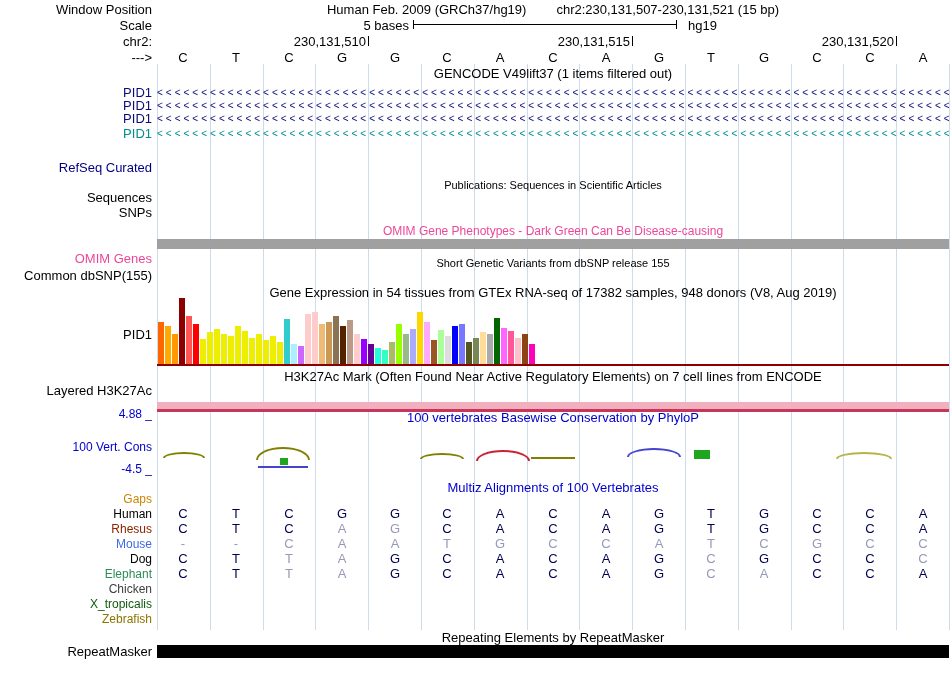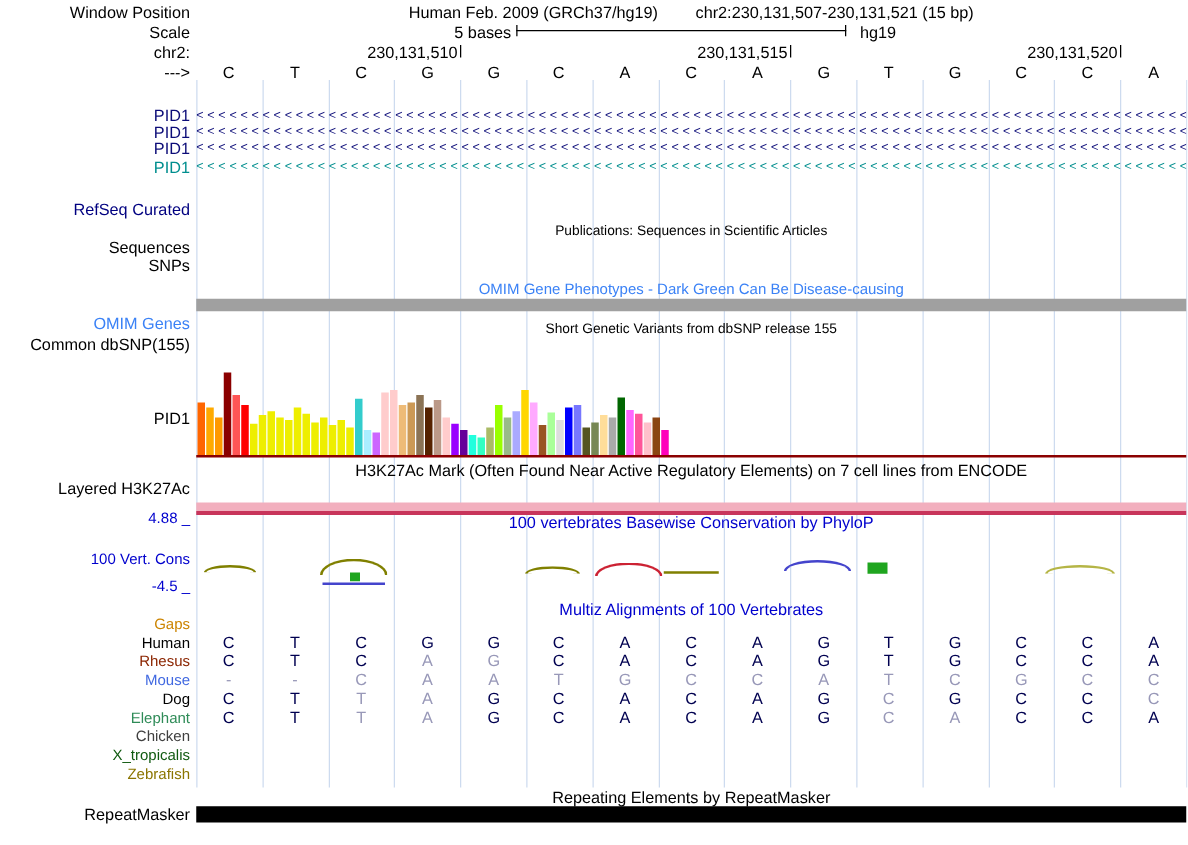--- a/index.html
+++ b/index.html
@@ -3,21 +3,21 @@
 <meta charset="utf-8">
 <style>
   html,body{margin:0;padding:0;background:#fff;}
   #page{position:relative;width:950px;height:676px;background:#fff;
         font-family:"Liberation Sans",sans-serif;color:#000;overflow:hidden;}
   .lbl{position:absolute;left:0;width:152px;text-align:right;font-size:13px;line-height:14px;white-space:nowrap;}
   .ctitle{position:absolute;left:157px;width:792px;text-align:center;font-size:13px;line-height:14px;white-space:nowrap;}
   .small{font-size:11px;}
   .mid{font-size:12px;}
   .blue{color:#0000CD;}
-  .green{color:#3b82f6;}
+  .green{color:#ec4899;}
   .navy{color:#000080;}
   .gridline{position:absolute;top:64px;height:566px;width:1px;background:rgba(130,165,215,0.40);}
   .ruler-tick{position:absolute;top:36px;width:1px;height:10px;background:#000;}
   .ruler-label{position:absolute;top:35px;width:100px;text-align:right;font-size:13px;line-height:14px;white-space:nowrap;}
   .base{position:absolute;width:28px;text-align:center;font-size:13px;line-height:14px;}
   .arrowline{position:absolute;left:157px;width:792px;height:13px;overflow:hidden;white-space:nowrap;
              font-size:10px;line-height:13px;letter-spacing:3px;}
   .gtex-bar{position:absolute;width:6px;}
   .cons-arc{position:absolute;border:2px solid;border-bottom:none;
             border-radius:50% 50% 0 0 / 100% 100% 0 0;box-sizing:border-box;background:transparent;}
@@ -84,20 +84,21 @@
       <div class="base" style="left: 539px; top: 51px;">C</div>
       <div class="base" style="left: 592px; top: 51px;">A</div>
       <div class="base" style="left: 645px; top: 51px;">G</div>
       <div class="base" style="left: 697px; top: 51px;">T</div>
       <div class="base" style="left: 750px; top: 51px;">G</div>
       <div class="base" style="left: 803px; top: 51px;">C</div>
       <div class="base" style="left: 856px; top: 51px;">C</div>
       <div class="base" style="left: 909px; top: 51px;">A</div>
     </div>
 
+  <div class="ctitle" style="top:67px">GENCODE V49lift37 (1 items filtered out)</div>
   <div id="gencode">
       <div class="lbl" style="top: 86px; color: rgb(12, 12, 120);">PID1</div>
       <div class="arrowline" style="top: 86px; color: rgb(12, 12, 120);">&lt;&lt;&lt;&lt;&lt;&lt;&lt;&lt;&lt;&lt;&lt;&lt;&lt;&lt;&lt;&lt;&lt;&lt;&lt;&lt;&lt;&lt;&lt;&lt;&lt;&lt;&lt;&lt;&lt;&lt;&lt;&lt;&lt;&lt;&lt;&lt;&lt;&lt;&lt;&lt;&lt;&lt;&lt;&lt;&lt;&lt;&lt;&lt;&lt;&lt;&lt;&lt;&lt;&lt;&lt;&lt;&lt;&lt;&lt;&lt;&lt;&lt;&lt;&lt;&lt;&lt;&lt;&lt;&lt;&lt;&lt;&lt;&lt;&lt;&lt;&lt;&lt;&lt;&lt;&lt;&lt;&lt;&lt;&lt;&lt;&lt;&lt;&lt;&lt;&lt;&lt;&lt;&lt;&lt;&lt;&lt;&lt;&lt;&lt;&lt;&lt;&lt;&lt;&lt;&lt;&lt;&lt;&lt;&lt;&lt;&lt;&lt;&lt;&lt;&lt;&lt;&lt;&lt;&lt;&lt;&lt;&lt;&lt;&lt;&lt;&lt;&lt;&lt;&lt;&lt;&lt;&lt;&lt;&lt;&lt;&lt;&lt;&lt;&lt;&lt;&lt;&lt;&lt;&lt;&lt;&lt;&lt;&lt;&lt;&lt;&lt;&lt;&lt;&lt;&lt;&lt;&lt;&lt;&lt;&lt;</div>
       <div class="lbl" style="top: 99px; color: rgb(12, 12, 120);">PID1</div>
       <div class="arrowline" style="top: 99px; color: rgb(12, 12, 120);">&lt;&lt;&lt;&lt;&lt;&lt;&lt;&lt;&lt;&lt;&lt;&lt;&lt;&lt;&lt;&lt;&lt;&lt;&lt;&lt;&lt;&lt;&lt;&lt;&lt;&lt;&lt;&lt;&lt;&lt;&lt;&lt;&lt;&lt;&lt;&lt;&lt;&lt;&lt;&lt;&lt;&lt;&lt;&lt;&lt;&lt;&lt;&lt;&lt;&lt;&lt;&lt;&lt;&lt;&lt;&lt;&lt;&lt;&lt;&lt;&lt;&lt;&lt;&lt;&lt;&lt;&lt;&lt;&lt;&lt;&lt;&lt;&lt;&lt;&lt;&lt;&lt;&lt;&lt;&lt;&lt;&lt;&lt;&lt;&lt;&lt;&lt;&lt;&lt;&lt;&lt;&lt;&lt;&lt;&lt;&lt;&lt;&lt;&lt;&lt;&lt;&lt;&lt;&lt;&lt;&lt;&lt;&lt;&lt;&lt;&lt;&lt;&lt;&lt;&lt;&lt;&lt;&lt;&lt;&lt;&lt;&lt;&lt;&lt;&lt;&lt;&lt;&lt;&lt;&lt;&lt;&lt;&lt;&lt;&lt;&lt;&lt;&lt;&lt;&lt;&lt;&lt;&lt;&lt;&lt;&lt;&lt;&lt;&lt;&lt;&lt;&lt;&lt;&lt;&lt;&lt;&lt;&lt;&lt;&lt;</div>
       <div class="lbl" style="top: 112px; color: rgb(12, 12, 120);">PID1</div>
       <div class="arrowline" style="top: 112px; color: rgb(12, 12, 120);">&lt;&lt;&lt;&lt;&lt;&lt;&lt;&lt;&lt;&lt;&lt;&lt;&lt;&lt;&lt;&lt;&lt;&lt;&lt;&lt;&lt;&lt;&lt;&lt;&lt;&lt;&lt;&lt;&lt;&lt;&lt;&lt;&lt;&lt;&lt;&lt;&lt;&lt;&lt;&lt;&lt;&lt;&lt;&lt;&lt;&lt;&lt;&lt;&lt;&lt;&lt;&lt;&lt;&lt;&lt;&lt;&lt;&lt;&lt;&lt;&lt;&lt;&lt;&lt;&lt;&lt;&lt;&lt;&lt;&lt;&lt;&lt;&lt;&lt;&lt;&lt;&lt;&lt;&lt;&lt;&lt;&lt;&lt;&lt;&lt;&lt;&lt;&lt;&lt;&lt;&lt;&lt;&lt;&lt;&lt;&lt;&lt;&lt;&lt;&lt;&lt;&lt;&lt;&lt;&lt;&lt;&lt;&lt;&lt;&lt;&lt;&lt;&lt;&lt;&lt;&lt;&lt;&lt;&lt;&lt;&lt;&lt;&lt;&lt;&lt;&lt;&lt;&lt;&lt;&lt;&lt;&lt;&lt;&lt;&lt;&lt;&lt;&lt;&lt;&lt;&lt;&lt;&lt;&lt;&lt;&lt;&lt;&lt;&lt;&lt;&lt;&lt;&lt;&lt;&lt;&lt;&lt;&lt;&lt;&lt;</div>
       <div class="lbl" style="top: 127px; color: rgb(0, 142, 142);">PID1</div>
       <div class="arrowline" style="top: 127px; color: rgb(0, 142, 142);">&lt;&lt;&lt;&lt;&lt;&lt;&lt;&lt;&lt;&lt;&lt;&lt;&lt;&lt;&lt;&lt;&lt;&lt;&lt;&lt;&lt;&lt;&lt;&lt;&lt;&lt;&lt;&lt;&lt;&lt;&lt;&lt;&lt;&lt;&lt;&lt;&lt;&lt;&lt;&lt;&lt;&lt;&lt;&lt;&lt;&lt;&lt;&lt;&lt;&lt;&lt;&lt;&lt;&lt;&lt;&lt;&lt;&lt;&lt;&lt;&lt;&lt;&lt;&lt;&lt;&lt;&lt;&lt;&lt;&lt;&lt;&lt;&lt;&lt;&lt;&lt;&lt;&lt;&lt;&lt;&lt;&lt;&lt;&lt;&lt;&lt;&lt;&lt;&lt;&lt;&lt;&lt;&lt;&lt;&lt;&lt;&lt;&lt;&lt;&lt;&lt;&lt;&lt;&lt;&lt;&lt;&lt;&lt;&lt;&lt;&lt;&lt;&lt;&lt;&lt;&lt;&lt;&lt;&lt;&lt;&lt;&lt;&lt;&lt;&lt;&lt;&lt;&lt;&lt;&lt;&lt;&lt;&lt;&lt;&lt;&lt;&lt;&lt;&lt;&lt;&lt;&lt;&lt;&lt;&lt;&lt;&lt;&lt;&lt;&lt;&lt;&lt;&lt;&lt;&lt;&lt;&lt;&lt;&lt;&lt;</div>
     </div>
@@ -108,20 +109,21 @@
   <div class="lbl" style="top:191px">Sequences</div>
   <div class="lbl" style="top:206px">SNPs</div>
 
   <div class="ctitle green mid" style="top:224px">OMIM Gene Phenotypes - Dark Green Can Be Disease-causing</div>
   <div class="lbl green" style="top:252px">OMIM Genes</div>
   <div id="omim-bar" class="bar-el" style="left: 157px; top: 239px; width: 792px; height: 10px; background: rgb(160, 160, 160);"></div>
 
   <div class="ctitle small" style="top:256px">Short Genetic Variants from dbSNP release 155</div>
   <div class="lbl" style="top:269px">Common dbSNP(155)</div>
 
+  <div class="ctitle" style="top:286px">Gene Expression in 54 tissues from GTEx RNA-seq of 17382 samples, 948 donors (V8, Aug 2019)</div>
   <div class="lbl" style="top:328px">PID1</div>
   <div id="gtex">
       <div class="gtex-bar" style="left: 158px; top: 322px; height: 42px; background: rgb(255, 102, 0);"></div>
       <div class="gtex-bar" style="left: 165px; top: 326px; height: 38px; background: rgb(255, 170, 0);"></div>
       <div class="gtex-bar" style="left: 172px; top: 334px; height: 30px; background: rgb(255, 153, 0);"></div>
       <div class="gtex-bar" style="left: 179px; top: 298px; height: 66px; background: rgb(139, 0, 0);"></div>
       <div class="gtex-bar" style="left: 186px; top: 316px; height: 48px; background: rgb(255, 85, 85);"></div>
       <div class="gtex-bar" style="left: 193px; top: 324px; height: 40px; background: rgb(255, 0, 0);"></div>
       <div class="gtex-bar" style="left: 200px; top: 339px; height: 25px; background: rgb(238, 238, 0);"></div>
       <div class="gtex-bar" style="left: 207px; top: 332px; height: 32px; background: rgb(238, 238, 0);"></div>

